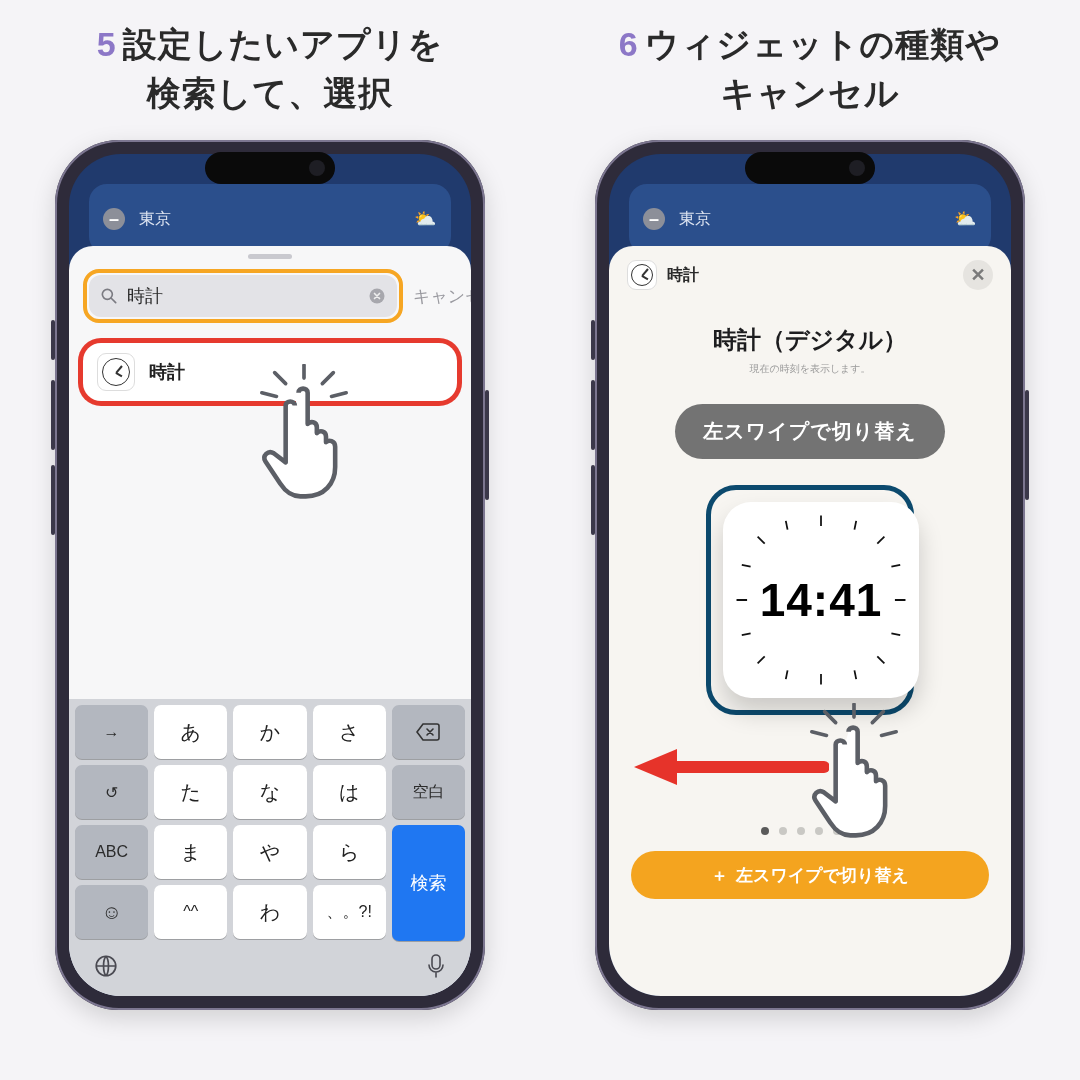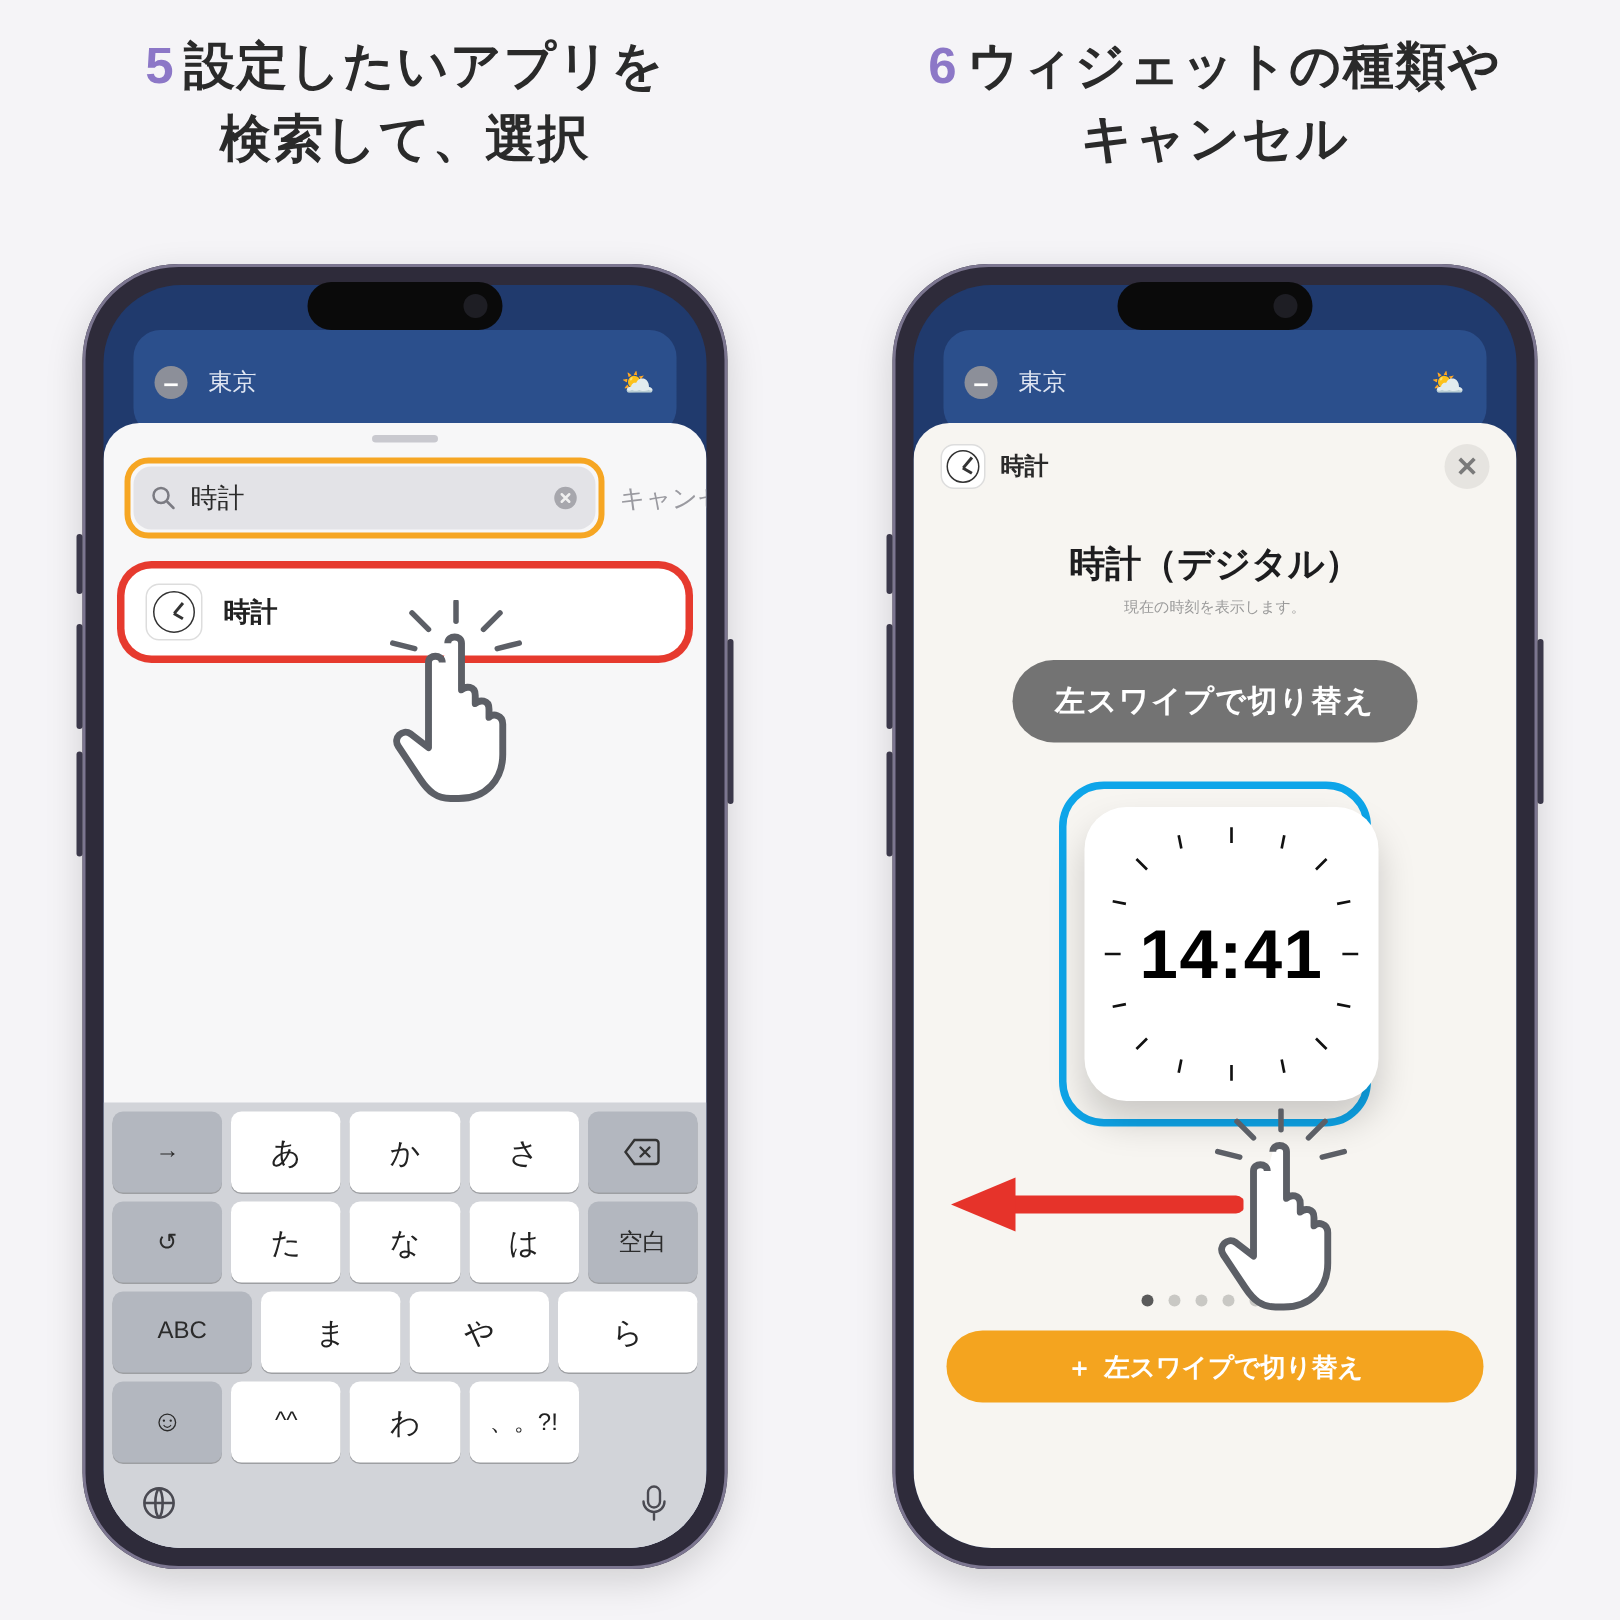--- a/index.html
+++ b/index.html
@@ -15,21 +15,20 @@
     display: flex;
     width: 100%;
     height: 100%;
   }
   .col {
     flex: 1;
     display: flex;
     flex-direction: column;
     align-items: center;
     padding: 20px 10px 10px 10px;
-    gap: 36px;
   }
   .heading {
     font-size: 34px;
     font-weight: 700;
     color: #2a2a2a;
     text-align: center;
     line-height: 1.45;
     letter-spacing: 1px;
     margin-bottom: 10px;
     min-height: 110px;
@@ -235,21 +234,21 @@
     padding: 14px 28px;
     border-radius: 32px;
     width: fit-content;
     letter-spacing: 1px;
   }
 
   .widget-card-wrap {
     margin: 26px auto 0;
     width: 208px;
     padding: 12px;
-    border: 5px solid #0ea5e9;
+    border: 5px solid #0c4a6e;
     border-radius: 30px;
     position: relative;
   }
   .widget-card {
     width: 196px; height: 196px;
     background: #fff;
     border-radius: 28px;
     box-shadow: 0 14px 24px rgba(0,0,0,.18);
     position: relative;
     display: flex; align-items: center; justify-content: center;
@@ -384,20 +383,21 @@
               <div class="key">た</div>
               <div class="key">な</div>
               <div class="key">は</div>
               <div class="key gray small">空白</div>
             </div>
             <div class="kbd-row">
               <div class="key gray small">ABC</div>
               <div class="key">ま</div>
               <div class="key">や</div>
               <div class="key">ら</div>
+              <div class="key blue" style="flex:1; height:116px; margin-bottom:-62px">検索</div>
             </div>
             <div class="kbd-row">
               <div class="key gray">☺</div>
               <div class="key small">^^</div>
               <div class="key">わ</div>
               <div class="key small">、。?!</div>
               <div style="flex:1"></div>
             </div>
             <div class="kbd-bottom">
               <span>

